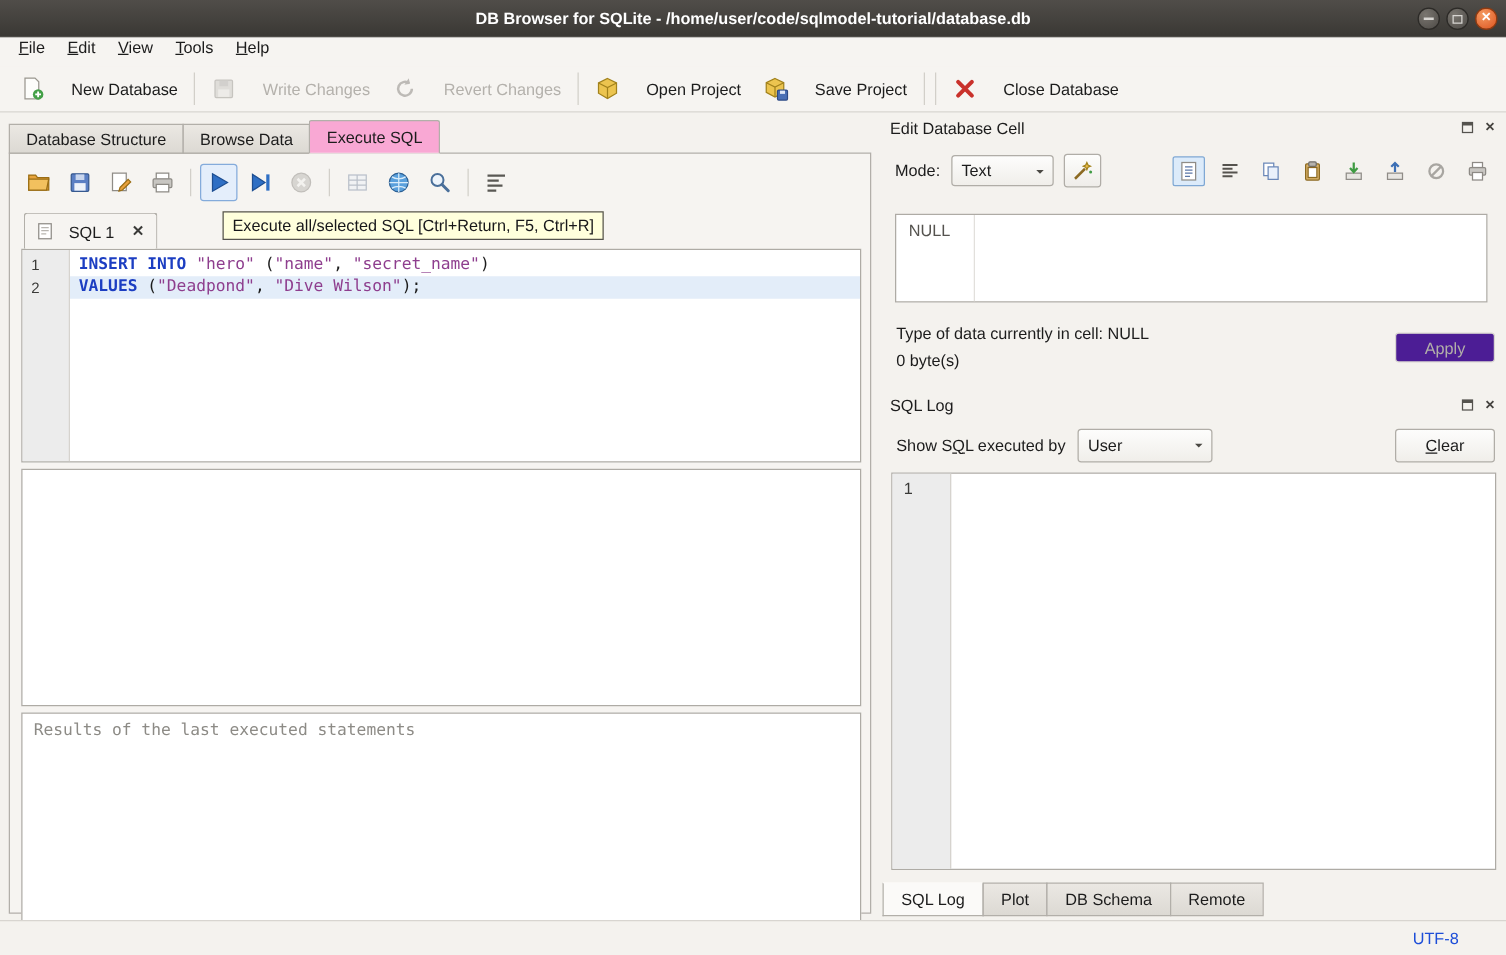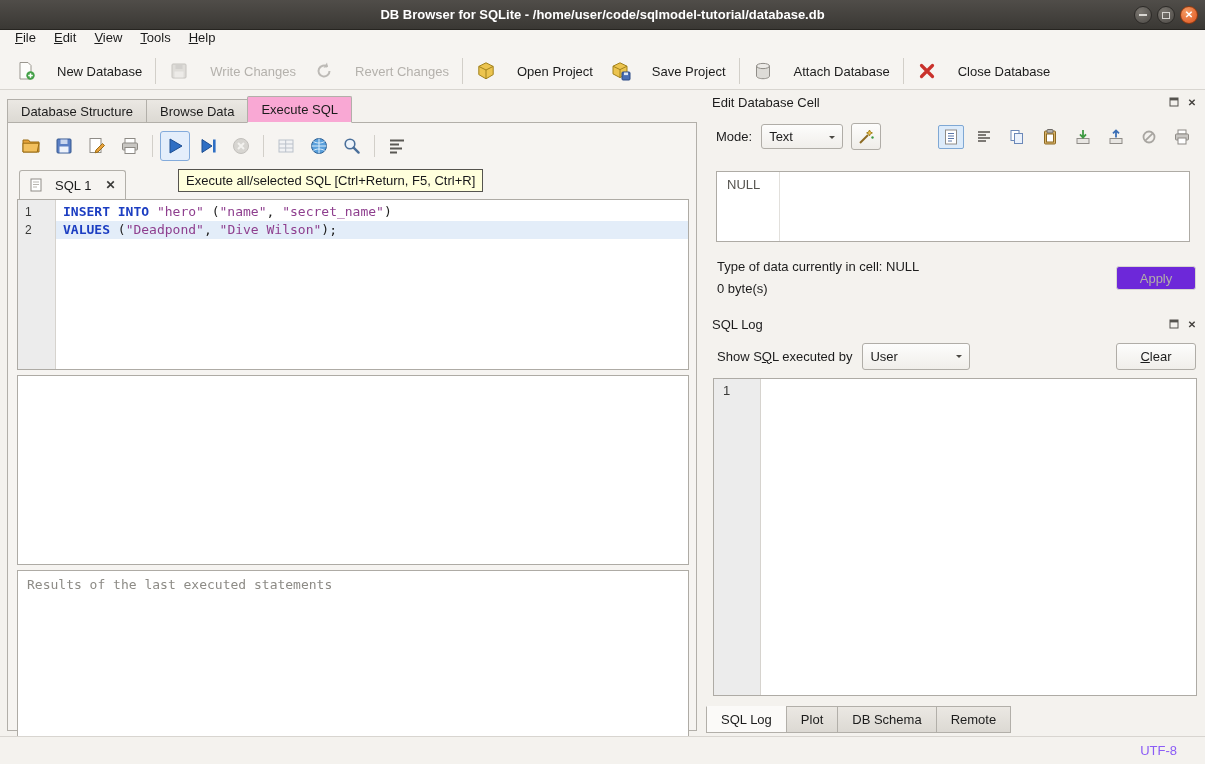--- a/index.html
+++ b/index.html
@@ -70,37 +70,37 @@
 .combo .ar{width:0;height:0;border:3.5px solid transparent;border-top-color:#4a4843;margin-top:4px}
 #modeCombo{width:82px}
 #autoBtn{width:30px;height:27px;margin-left:8px;border:1px solid #b0ada7;border-radius:3px;background:linear-gradient(#fdfdfc,#efede9);display:flex;align-items:center;justify-content:center}
 #cellIcons{margin-left:auto;display:flex;gap:7px;align-items:center}
 .sicon{width:26px;height:24px;display:flex;align-items:center;justify-content:center;border:1px solid transparent;border-radius:2px}
 .sicon.sel{background:#dcebfa;border-color:#7fa8d4}
 #cellEdit{position:absolute;top:81px;left:13px;width:474px;height:71px;background:#fff;border:1px solid #aeaba5}
 #cellEdit .divider{position:absolute;left:62px;top:0;bottom:0;width:1px;background:#e2e0dc}
 #cellEdit .nulltxt{position:absolute;left:10px;top:5px;color:#55534f}
 #typeInfo{position:absolute;top:169px;left:14px}
-#applyBtn{position:absolute;top:176px;left:413px;width:80px;height:24px;background:#6d28d9;border:1px solid #d9d6d1;border-radius:3px;color:#b2afa9;display:flex;align-items:center;justify-content:center}
+#applyBtn{position:absolute;top:176px;left:413px;width:80px;height:24px;background:#4c1d95;border:1px solid #d9d6d1;border-radius:3px;color:#b2afa9;display:flex;align-items:center;justify-content:center}
 #sizeInfo{position:absolute;top:191px;left:14px}
 #logHead{top:224px}
 #logRow{position:absolute;top:252px;left:14px;right:9px;height:28px;display:flex;align-items:center}
 #logCombo{width:108px;height:27px;margin-left:10px}
 #clearBtn{margin-left:auto;width:80px;height:27px;background:linear-gradient(#fdfdfc,#f0eeea);border:1px solid #b0ada7;border-radius:3px;display:flex;align-items:center;justify-content:center}
 #clearBtn span{display:block}
 #clearBtn span::first-letter{text-decoration:underline}
 #logArea{position:absolute;top:288px;left:10px;width:484px;height:318px;background:#fff;border:1px solid #aeaba5;display:flex}
 #logArea .lgut{width:47px;background:#ececec;border-right:1px solid #d6d3ce;padding:4px 0 0 9px;color:#3a3a38}
 #dockTabs{position:absolute;top:616px;left:3px;display:flex}
 .dtab{height:27px;display:flex;align-items:center;padding:0 14px;background:linear-gradient(#ebe8e3,#dcd9d3);border:1px solid #b2afa9;margin-right:-1px}
 .dtab.active{background:#fbfaf8;border-top-color:#fbfaf8}
 
 
 #statusbar{position:absolute;left:0;right:0;bottom:0;height:28px;background:#f4f2ee;border-top:1px solid #d8d5d0}
-#statusbar .enc{position:absolute;right:28px;top:6px;color:#8b5cf6}
+#statusbar .enc{position:absolute;right:38px;top:6px;color:#1d4ed8}
 </style>
 </head>
 <body>
 
 <div id="win">
 
   <div id="titlebar">
     <span class="t">DB Browser for SQLite - /home/user/code/sqlmodel-tutorial/database.db</span>
     <div id="winctl">
       <div class="wbtn">
@@ -169,27 +169,20 @@
     <div class="tb">
       <svg class="i20" viewBox="0 0 20 20">
           <path d="M9 1.8l7 3.4v7.8L9 16.6 2 12.9V5.2z" fill="#ecc44f" stroke="#a2821c"></path>
           <path d="M2 5.2L9 8.6l7-3.4M9 8.6v8" fill="none" stroke="#a2821c"></path>
           <rect x="11" y="11" width="8" height="8" rx="1" fill="#4a6fb5" stroke="#2d4a86"></rect>
           <rect x="13" y="11.5" width="4" height="2.6" fill="#dfe7f5"></rect>
         </svg>
       <span>Save Project</span>
     </div>
     <div class="tbsep"></div>
-    <div class="tb">
-      <svg class="i20" viewBox="0 0 20 20">
-          <path d="M3.5 5v10c0 1.5 2.9 2.7 6.5 2.7s6.5-1.2 6.5-2.7V5" fill="#dddbd7" stroke="#908d88"></path>
-          <ellipse cx="10" cy="5" rx="6.5" ry="2.6" fill="#eceae7" stroke="#908d88"></ellipse>
-        </svg>
-      <span>Attach Database</span>
-    </div>
     <div class="tbsep"></div>
     <div class="tb">
       <svg class="i20" viewBox="0 0 20 20">
           <path d="M4.5 4.5l11 11M15.5 4.5l-11 11" stroke="#c9312b" stroke-width="3.2" stroke-linecap="round"></path>
         </svg>
       <span>Close Database</span>
     </div>
   </div>
 
   <div id="maintabs">

